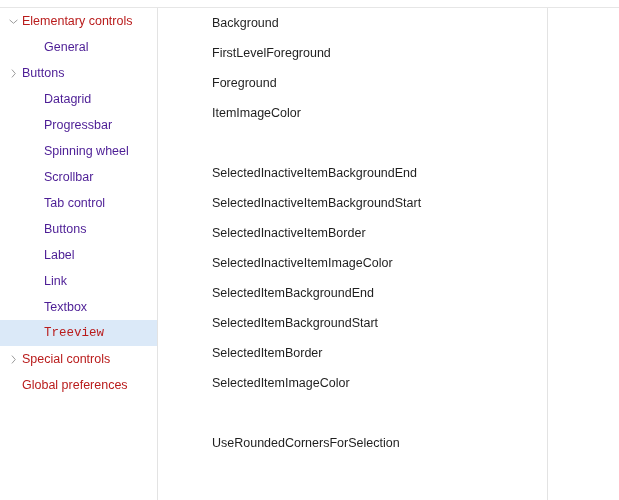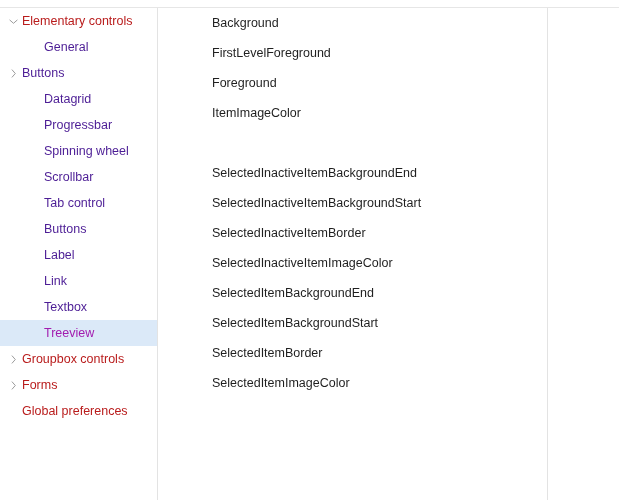--- a/index.html
+++ b/index.html
@@ -70,21 +70,21 @@
   .nav-label {
     font-size: 12.5px;
     line-height: 26px;
   }
   .lvl0 > .nav-label { color: #b91c1c; }
   .lvl1 > .nav-label { color: #4c1d95; }
   .lvl1-indent { padding-left: 22px; }
   .nav-item.selected {
     background: #dbe9f8;
   }
-  .nav-item.selected .nav-label { color: #a21caf; }
+  .nav-item.selected .nav-label { color: #b91c1c; font-family: Liberation Mono, monospace; }
 
   
   .prop-panel {
     position: absolute;
     left: 158px;
     top: 8px;
     width: 389px;
     height: 492px;
     background: #ffffff;
     margin-left: 48px;
@@ -210,29 +210,21 @@
       <div class="nav-item lvl1 selected">
         <span class="twisty"></span>
         <span class="nav-label lvl1-indent">Treeview</span>
       </div>
       <div class="nav-item lvl0">
         <span class="twisty">
           <svg width="9" height="9" viewBox="0 0 10 10">
             <path d="M3.5 1 L7 5 L3.5 9" fill="none" stroke="#9a9a9a" stroke-width="1.1" stroke-linecap="round" stroke-linejoin="round"></path>
           </svg>
         </span>
-        <span class="nav-label">Groupbox controls</span>
-      </div>
-      <div class="nav-item lvl0">
-        <span class="twisty">
-          <svg width="9" height="9" viewBox="0 0 10 10">
-            <path d="M3.5 1 L7 5 L3.5 9" fill="none" stroke="#9a9a9a" stroke-width="1.1" stroke-linecap="round" stroke-linejoin="round"></path>
-          </svg>
-        </span>
-        <span class="nav-label">Forms</span>
+        <span class="nav-label">Special controls</span>
       </div>
       <div class="nav-item lvl0">
         <span class="twisty"></span>
         <span class="nav-label">Global preferences</span>
       </div>
     </div>
   <div class="sidebar-divider"></div>
 
   <div class="prop-panel" id="prop-panel">
       <div class="prop-row">
@@ -310,18 +302,24 @@
         <span class="prop-name">SelectedItemImageColor</span>
         <span class="swatch-cell">
           <span class="swatch" style="background: rgb(31, 31, 31);"></span>
         </span>
       </div>
       <div class="prop-row">
         <span class="swatch-cell">
           <span class="swatch" style="background: rgb(127, 127, 127);"></span>
         </span>
       </div>
+      <div class="prop-row">
+        <span class="prop-name">UseRoundedCornersForSelection</span>
+        <span class="swatch-cell">
+          <span class="swatch rounded"></span>
+        </span>
+      </div>
     </div>
 
   <div class="right-divider"></div>
   <div class="right-pane"></div>
 
 </div>
 
 </body></html>

